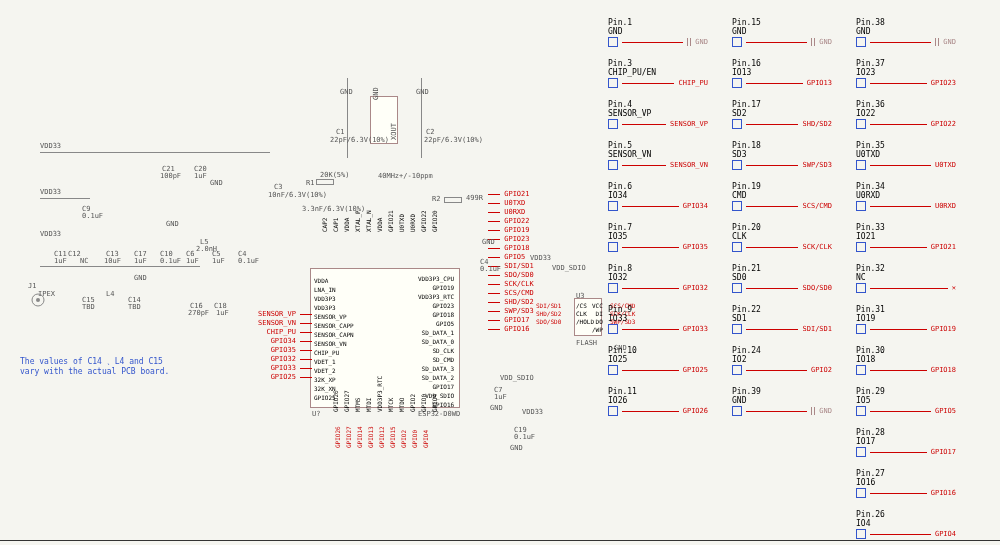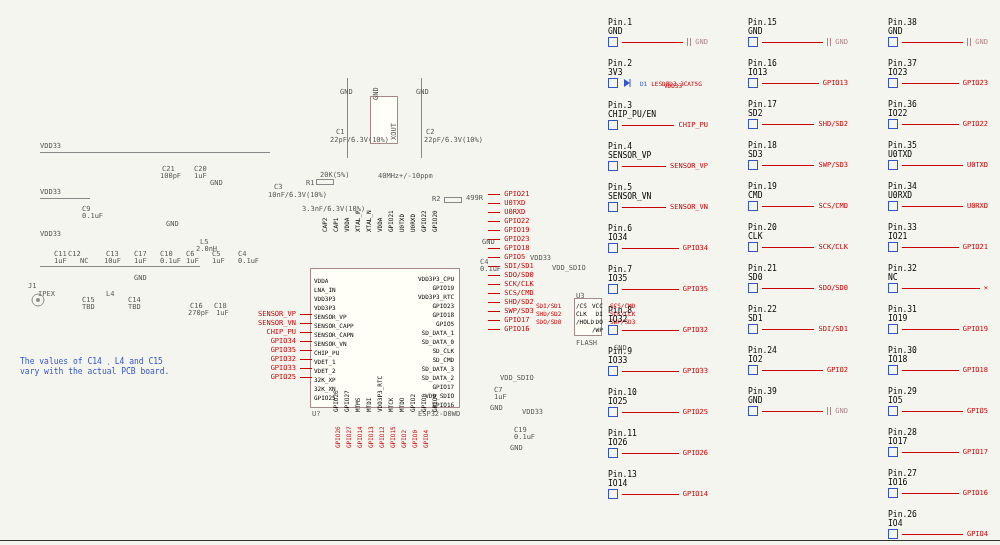--- a/index.html
+++ b/index.html
@@ -1,18 +1,18 @@
 <!DOCTYPE html>
 <html><head>
 <meta charset="utf-8">
 <style>
 *{margin:0;padding:0;box-sizing:border-box}
 body{background:#f5f5f0;font-family:monospace;font-size:8px;color:#000;width:1000px;height:545px;position:relative;overflow:hidden}
 .note{color:#3355cc;position:absolute}
-.pin-area{position:absolute;right:12px;top:18px;width:380px;display:flex;gap:40px}
+.pin-area{position:absolute;right:12px;top:18px;width:380px;display:flex;gap:24px}
 .pin-col{display:flex;flex-direction:column;gap:12px;width:100px}
 .pin{font-size:8px}
 .pin-num{color:#000}
 .pin-name{color:#000}
 .pin-row{display:flex;align-items:center;gap:4px;margin-top:1px}
 .chk{width:10px;height:10px;border:1px solid #3355cc;display:inline-block}
 .net{color:#cc0000;font-size:7px}
 .net-line{border-top:1px solid #cc0000;flex:1;min-width:30px}
 .sch-area{position:absolute;left:0;top:0;width:680px;height:545px}
 .chip{position:absolute;border:1px solid #a88;background:#fffff8}
@@ -267,34 +267,20 @@
         <div class="pin-num">Pin.1</div>
         <div class="pin-name">GND</div>
         <div class="pin-row">
           <span class="chk"></span>
           <span class="net-line" style="min-width:40px"></span>
           <span style="display:inline-block;border-left:1px solid #a88;border-right:1px solid #a88;width:4px;height:8px"></span>
           <span class="net" style="color:#a88">GND</span>
         </div>
       </div>
       <div class="pin">
-        <div class="pin-num">Pin.2</div>
-        <div class="pin-name">3V3</div>
-        <div class="pin-row">
-          <span class="chk"></span>
-          <svg width="14" height="10">
-            <polygon points="2,1 8,5 2,9" fill="#3355cc"></polygon>
-            <line x1="8" y1="1" x2="8" y2="9" stroke="#3355cc"></line>
-          </svg>
-          <span class="net" style="color:#3355cc;font-size:6px">D1</span>
-          <span class="net" style="font-size:6px;color:#cc0000">LESD8D3.3CAT5G</span>
-        </div>
-        <div style="color: rgb(204, 0, 0); font-size: 6px; margin-left: 56px; margin-top: -6px;">VDD33</div>
-      </div>
-      <div class="pin">
         <div class="pin-num">Pin.3</div>
         <div class="pin-name">CHIP_PU/EN</div>
         <div class="pin-row">
           <span class="chk"></span>
           <span class="net-line"></span>
           <span class="net">CHIP_PU</span>
         </div>
       </div>
       <div class="pin">
         <div class="pin-num">Pin.4</div>
@@ -359,29 +345,20 @@
           <span class="net">GPIO25</span>
         </div>
       </div>
       <div class="pin">
         <div class="pin-num">Pin.11</div>
         <div class="pin-name">IO26</div>
         <div class="pin-row">
           <span class="chk"></span>
           <span class="net-line"></span>
           <span class="net">GPIO26</span>
-        </div>
-      </div>
-      <div class="pin">
-        <div class="pin-num">Pin.13</div>
-        <div class="pin-name">IO14</div>
-        <div class="pin-row">
-          <span class="chk"></span>
-          <span class="net-line"></span>
-          <span class="net">GPIO14</span>
         </div>
       </div>
     </div>
   <div class="pin-col" id="pin-col-2">
       <div class="pin">
         <div class="pin-num">Pin.15</div>
         <div class="pin-name">GND</div>
         <div class="pin-row">
           <span class="chk"></span>
           <span class="net-line" style="min-width:40px"></span>

